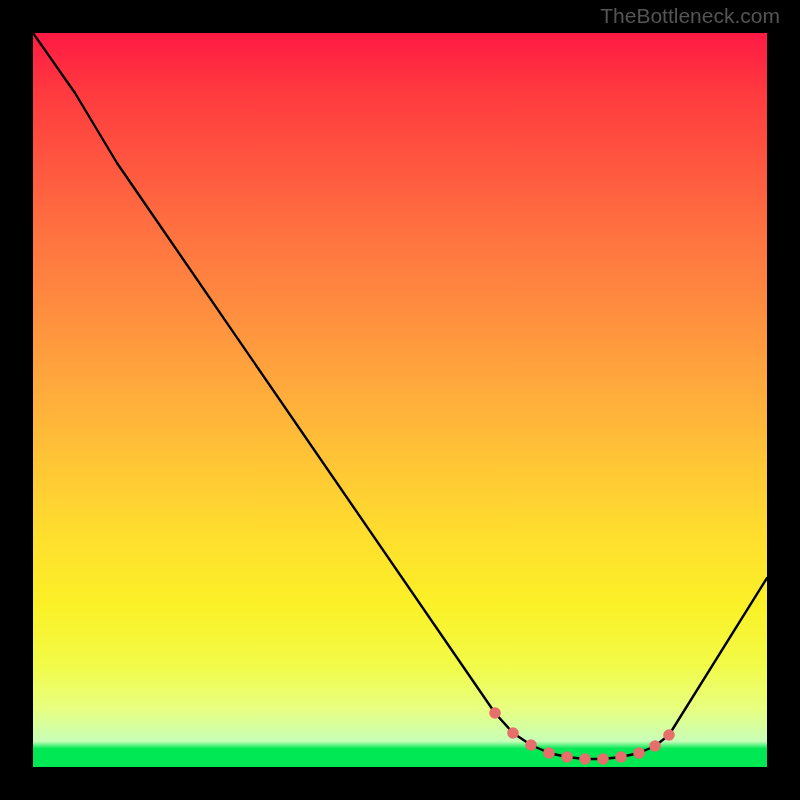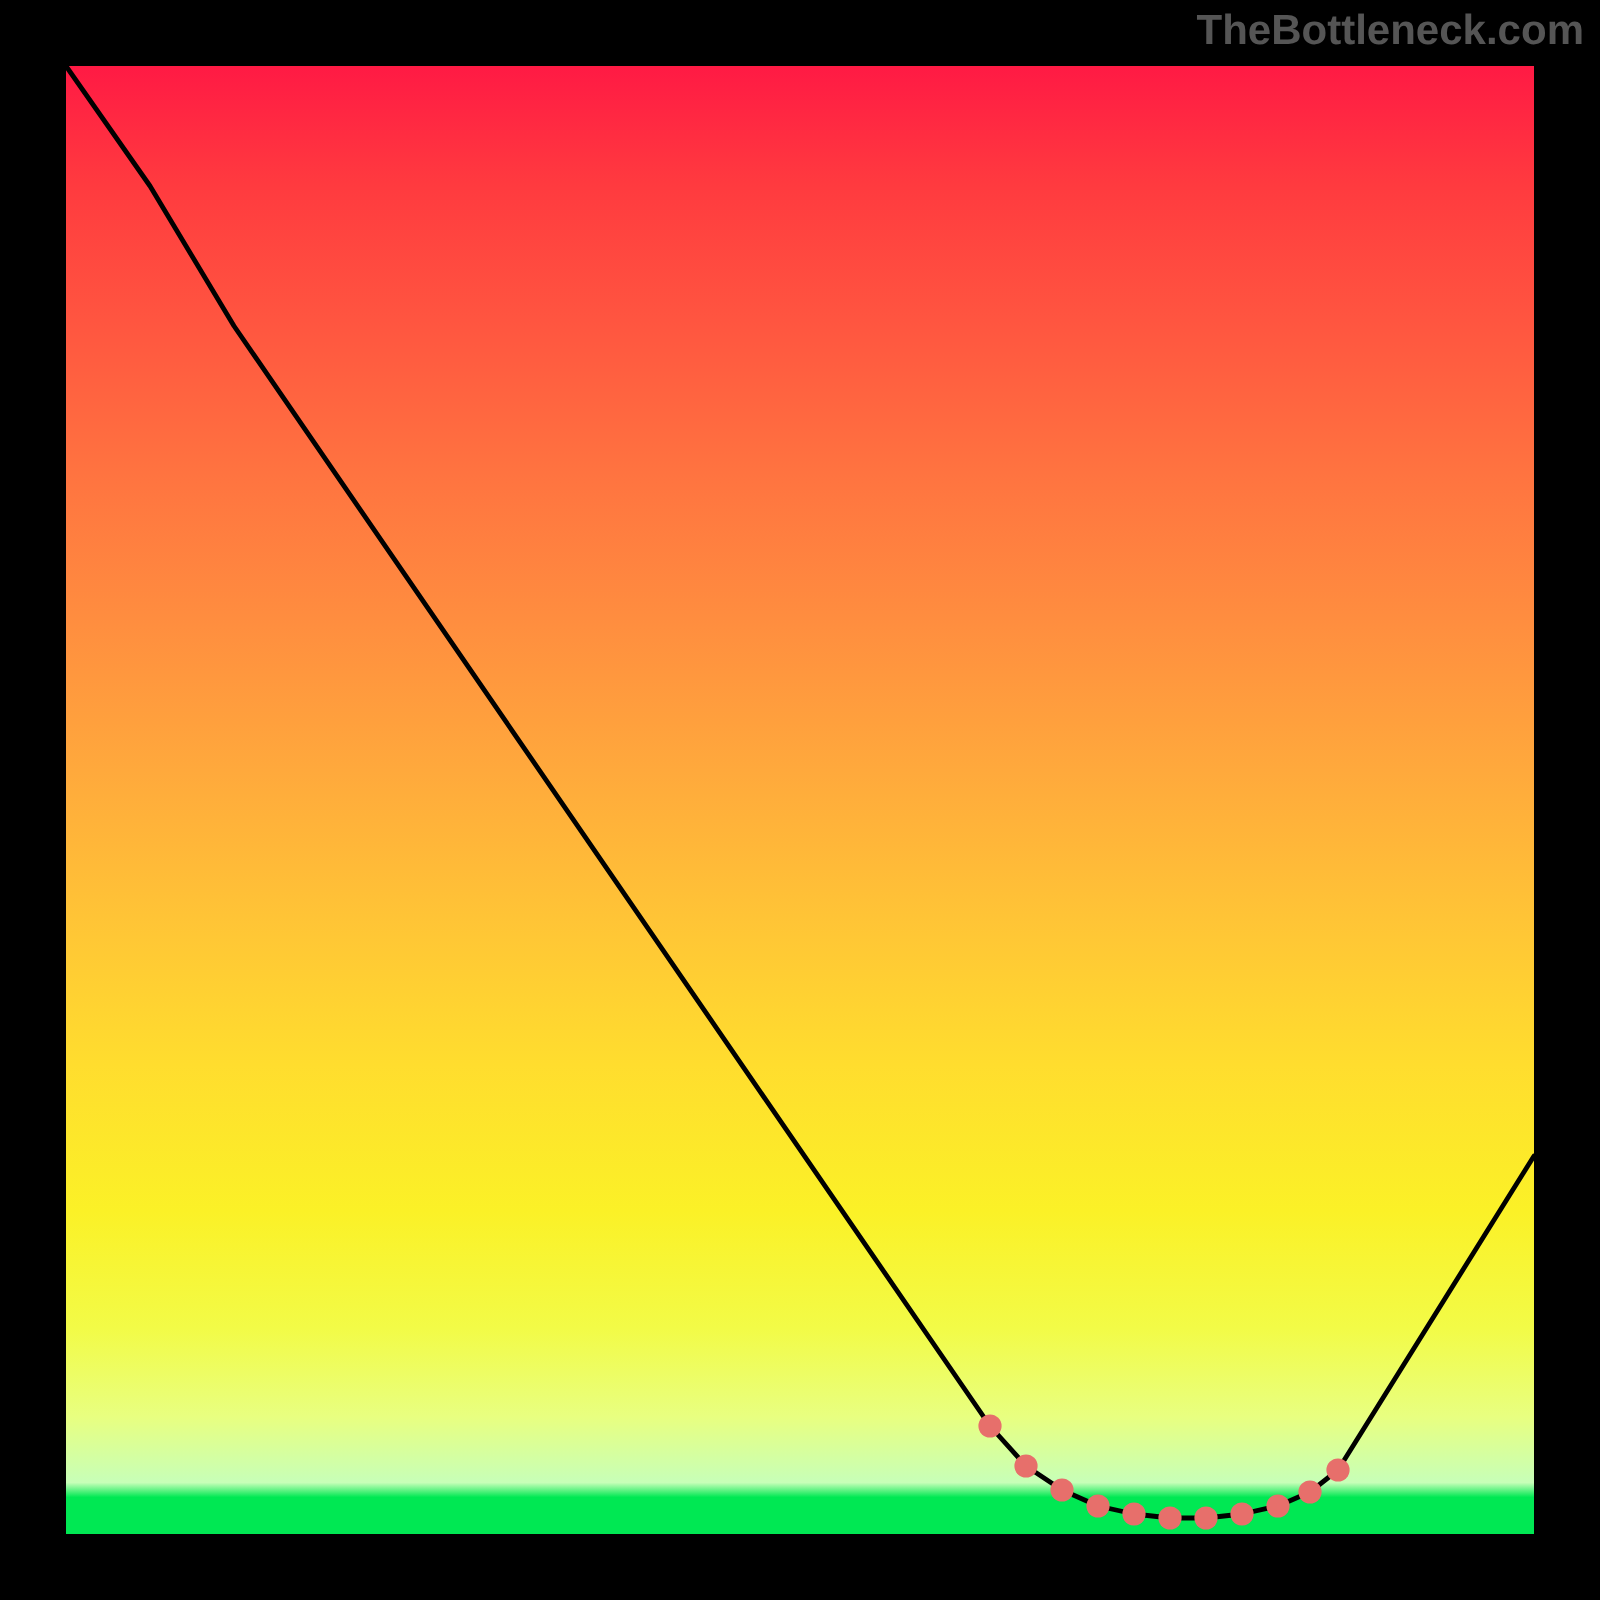--- a/index.html
+++ b/index.html
@@ -6,24 +6,24 @@
   body {
     width: 800px;
     height: 800px;
     background: #000;
     position: relative;
     font-family: Arial, sans-serif;
   }
   .watermark {
     position: absolute;
     top: 4px;
-    right: 8px;
+    right: 20px;
     color: #555;
     font-size: 21px;
-    font-weight: 700;
+    font-weight: 400;
     z-index: 10;
   }
   .plot-area {
     position: absolute;
     left: 33px;
     top: 33px;
     width: 734px;
     height: 734px;
     overflow: hidden;
   }

